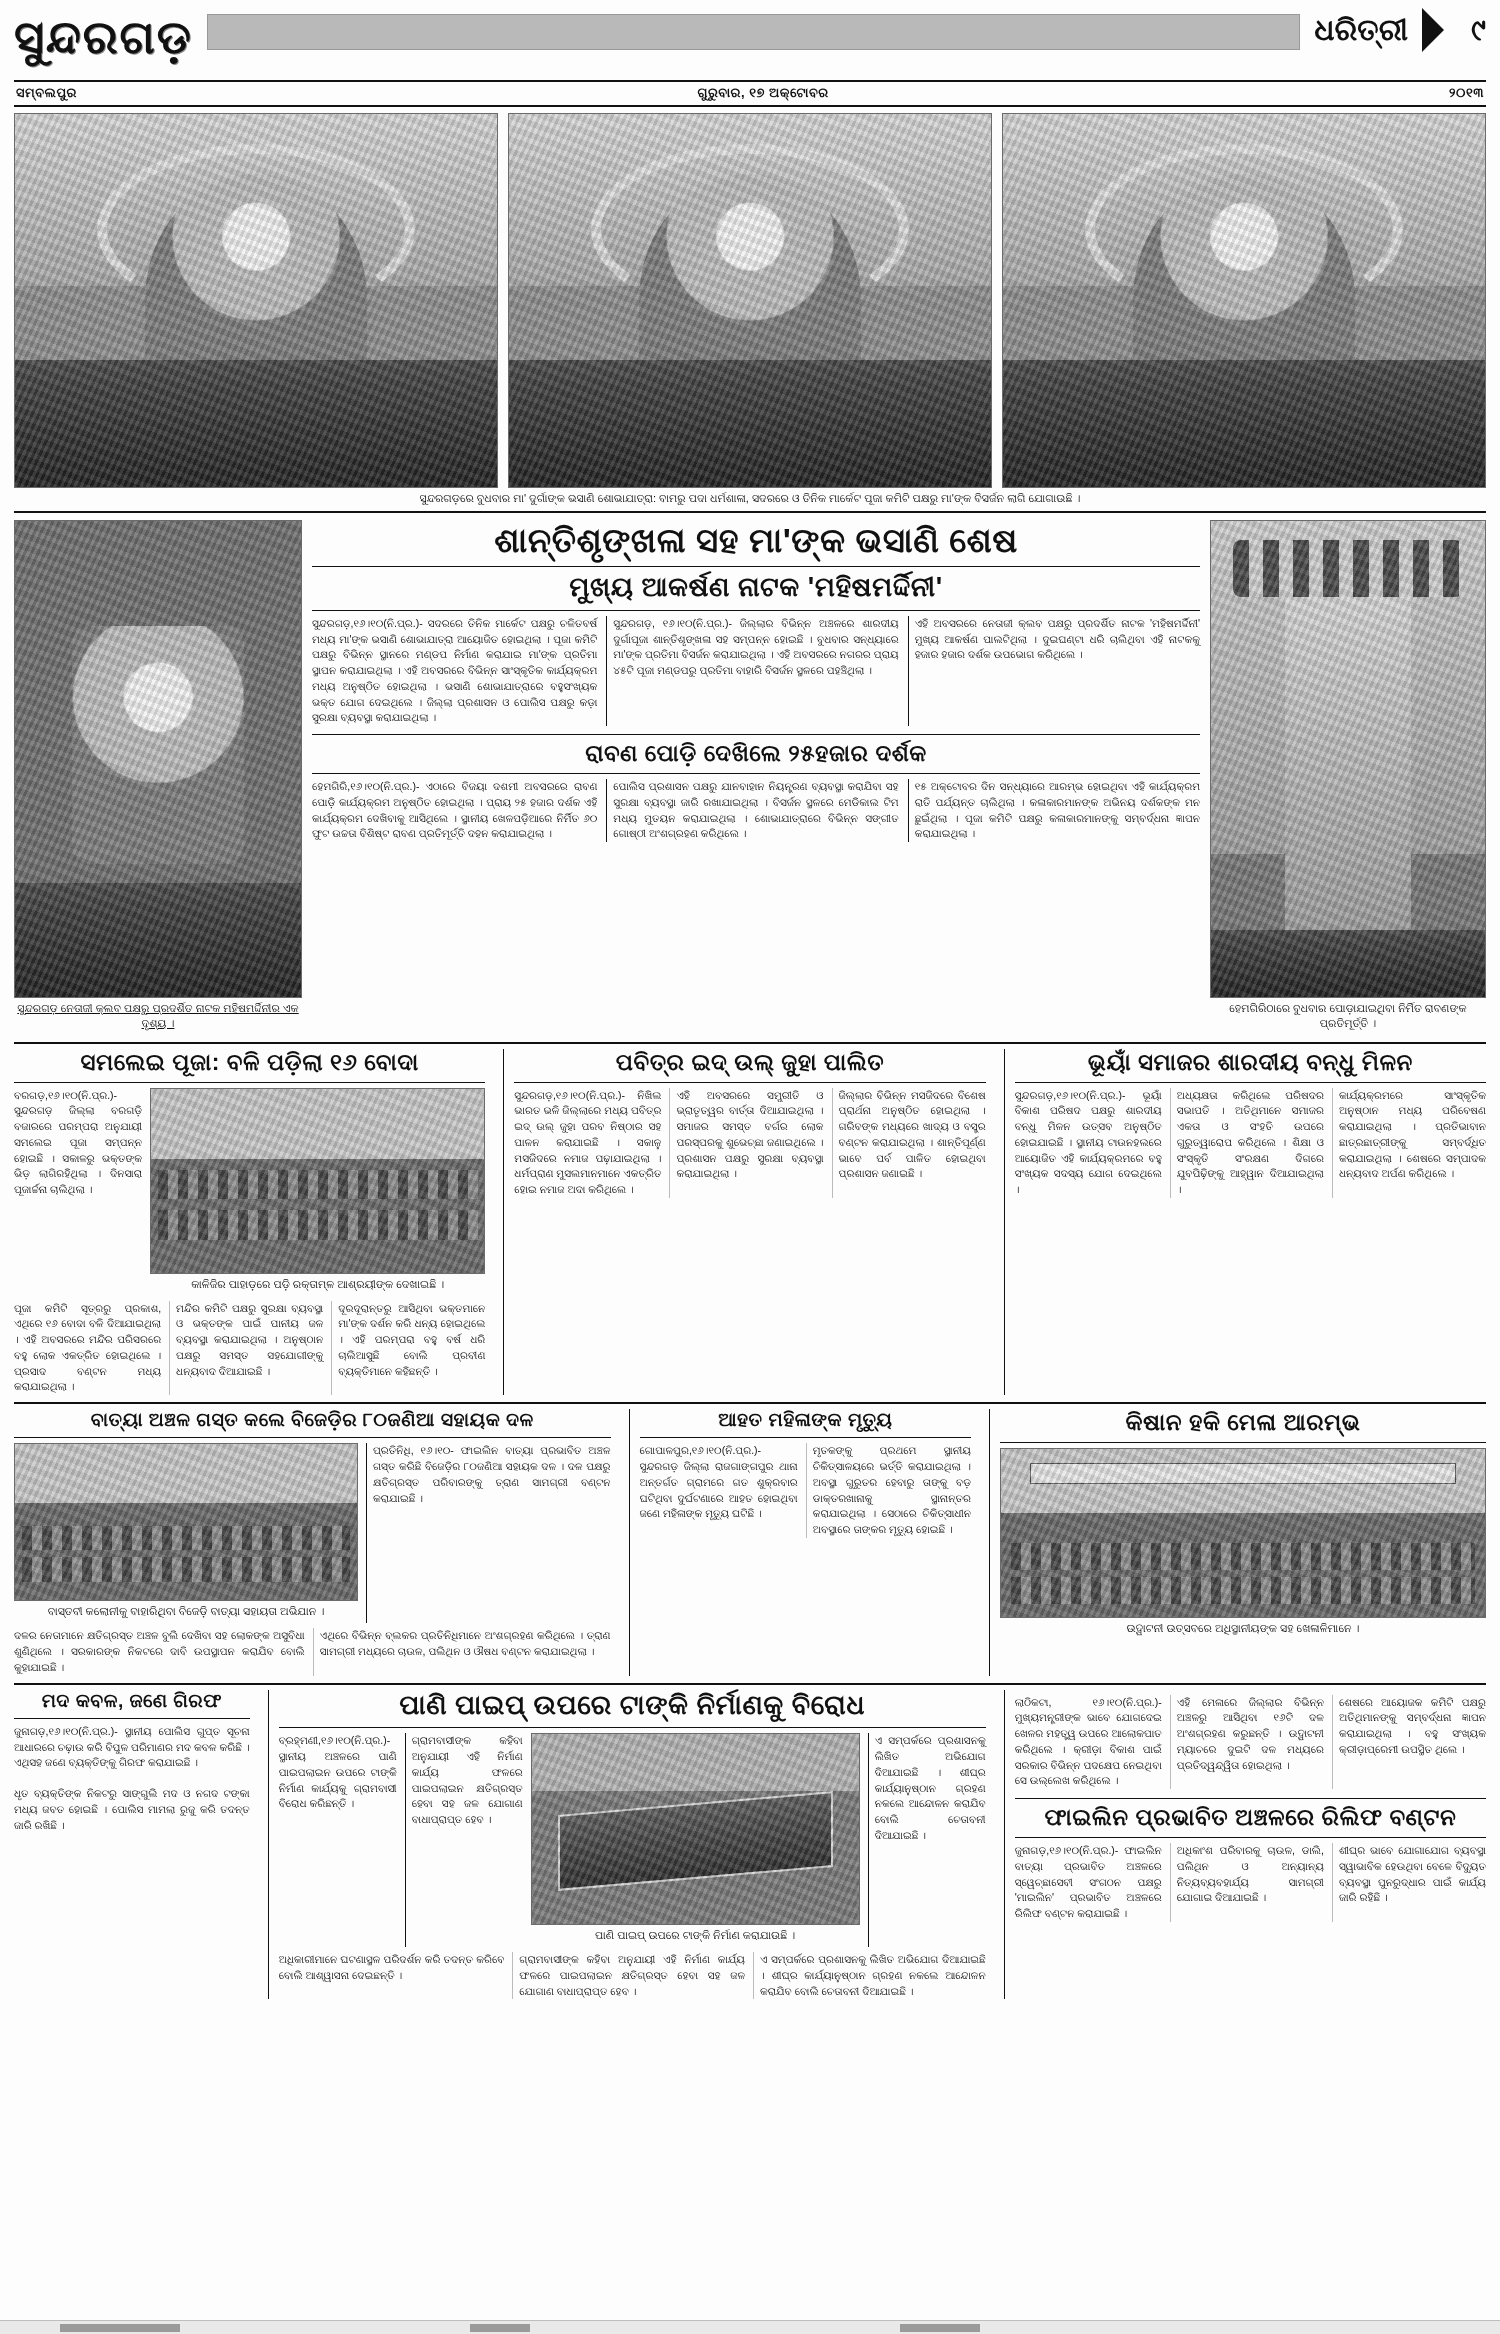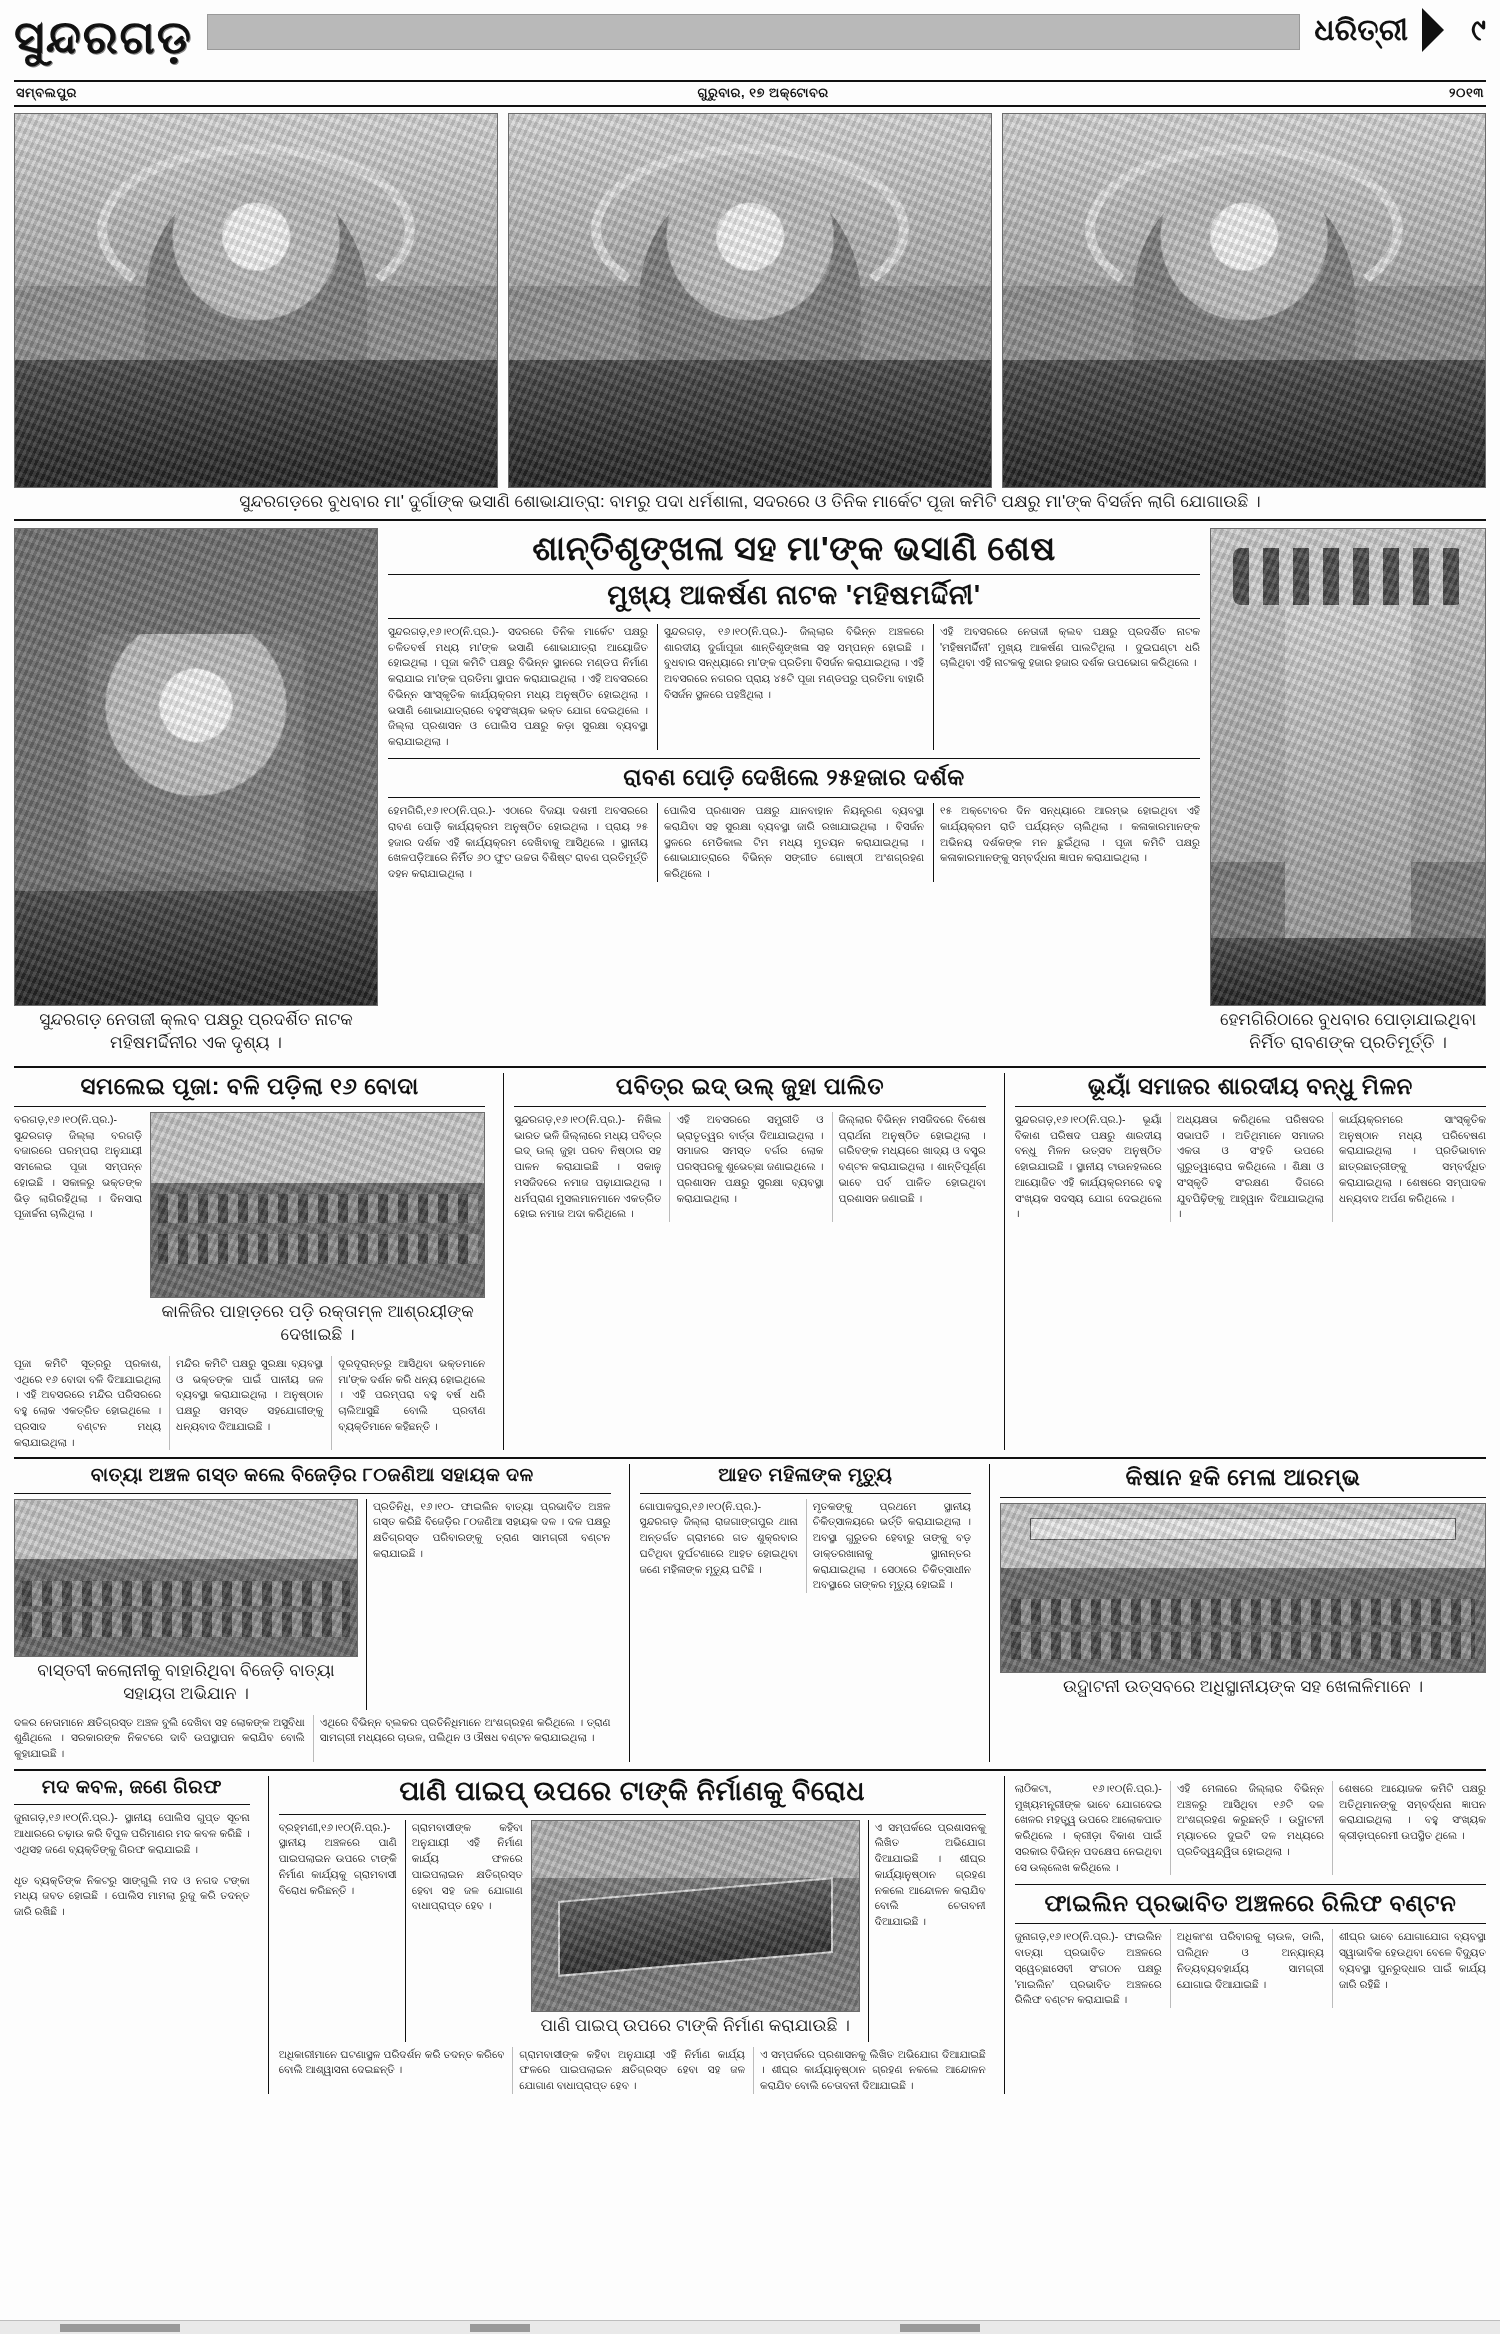--- a/index.html
+++ b/index.html
@@ -99,21 +99,21 @@
   .photo .halo {
     position:absolute; left:50%; top:8%;
     transform:translateX(-50%);
     width:66%; height:46%;
     border:10px solid #e2e2e2;
     border-bottom-color:transparent;
     border-radius:50%;
     opacity:.85;
   }
   .caption {
-    font-size:17px; text-align:center;
+    font-size:11px; text-align:center;
     padding:3px 2px 4px 2px;
     line-height:1.35;
   }
 
   
   .top-photos {
     display:flex; gap:10px;
     margin-top:6px;
   }
   .top-photos .photo { flex:1; height:375px; }
@@ -136,21 +136,21 @@
     font-size:10.5px;
     line-height:1.5;
     text-align:justify;
     hyphens:auto;
     word-break:break-word;
   }
   .col-sep { border-left:1px solid #111; }
 
   
   .block-a { display:flex; gap:10px; margin-top:7px; }
-  .block-a .ph { width:364px; }
+  .block-a .ph { width:288px;text-decoration:underline; }
   .block-a .ph .photo { height:478px; }
   .block-a .mid { flex:1; }
   .block-a .rt { width:276px; }
   .block-a .rt .photo { height:478px; background:#777; }
 
   .a-cols { display:flex; gap:9px; margin-top:5px; }
   .a-cols > div { flex:1; padding-left:6px; }
   .a-cols > div:first-child { padding-left:0; }
 
   .sub-rule { border-top:1px solid #111; margin:6px 0 5px 0; }

